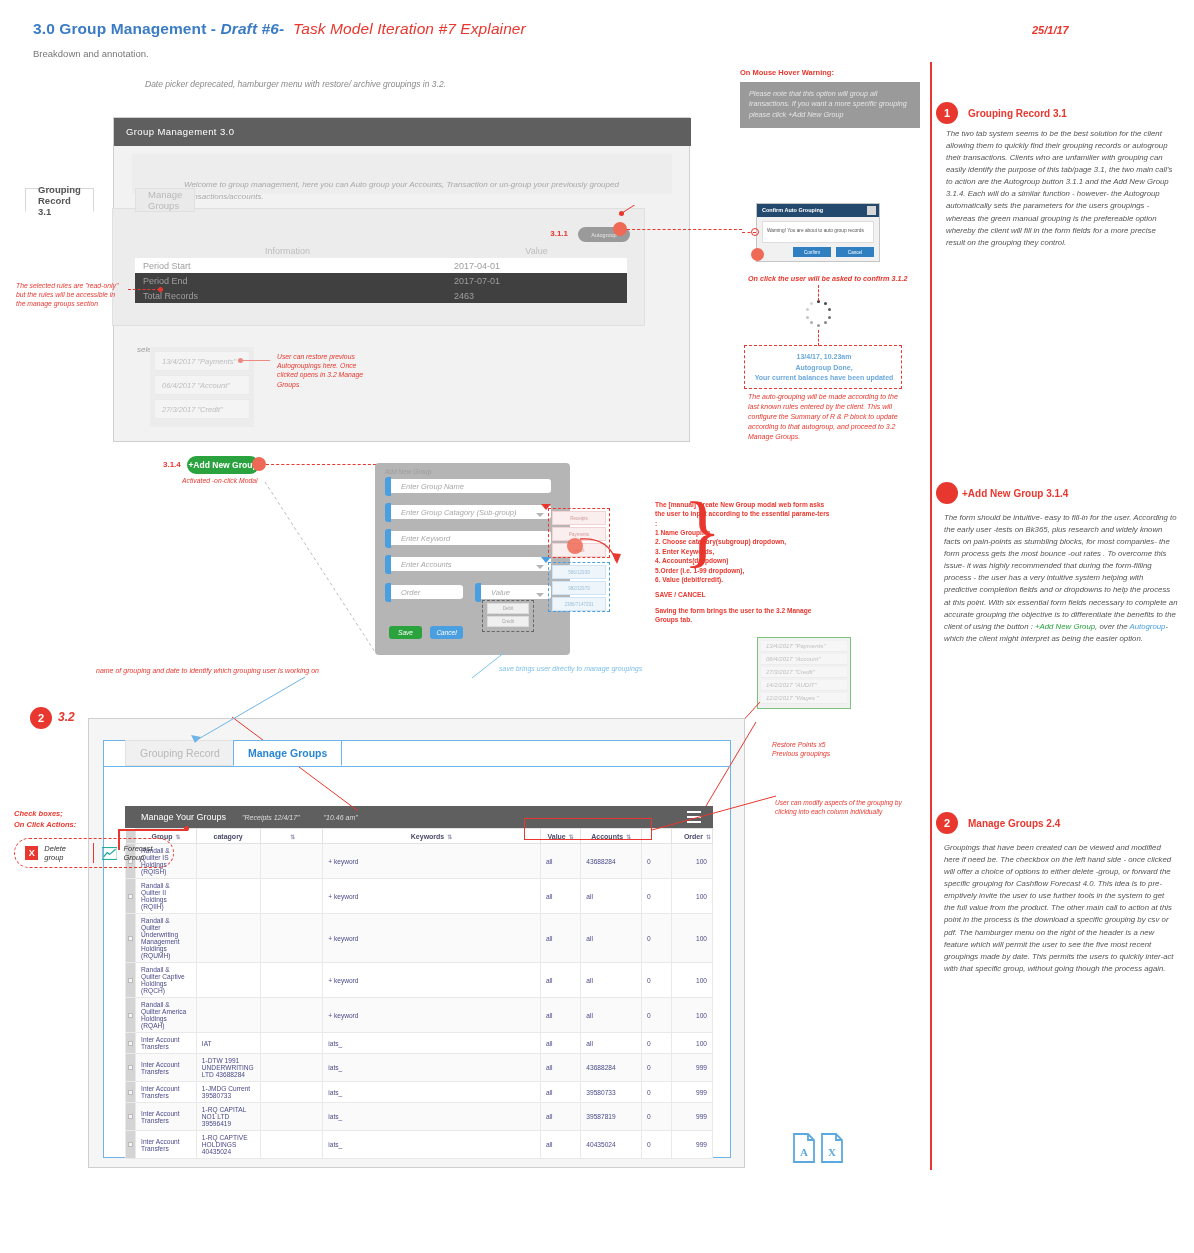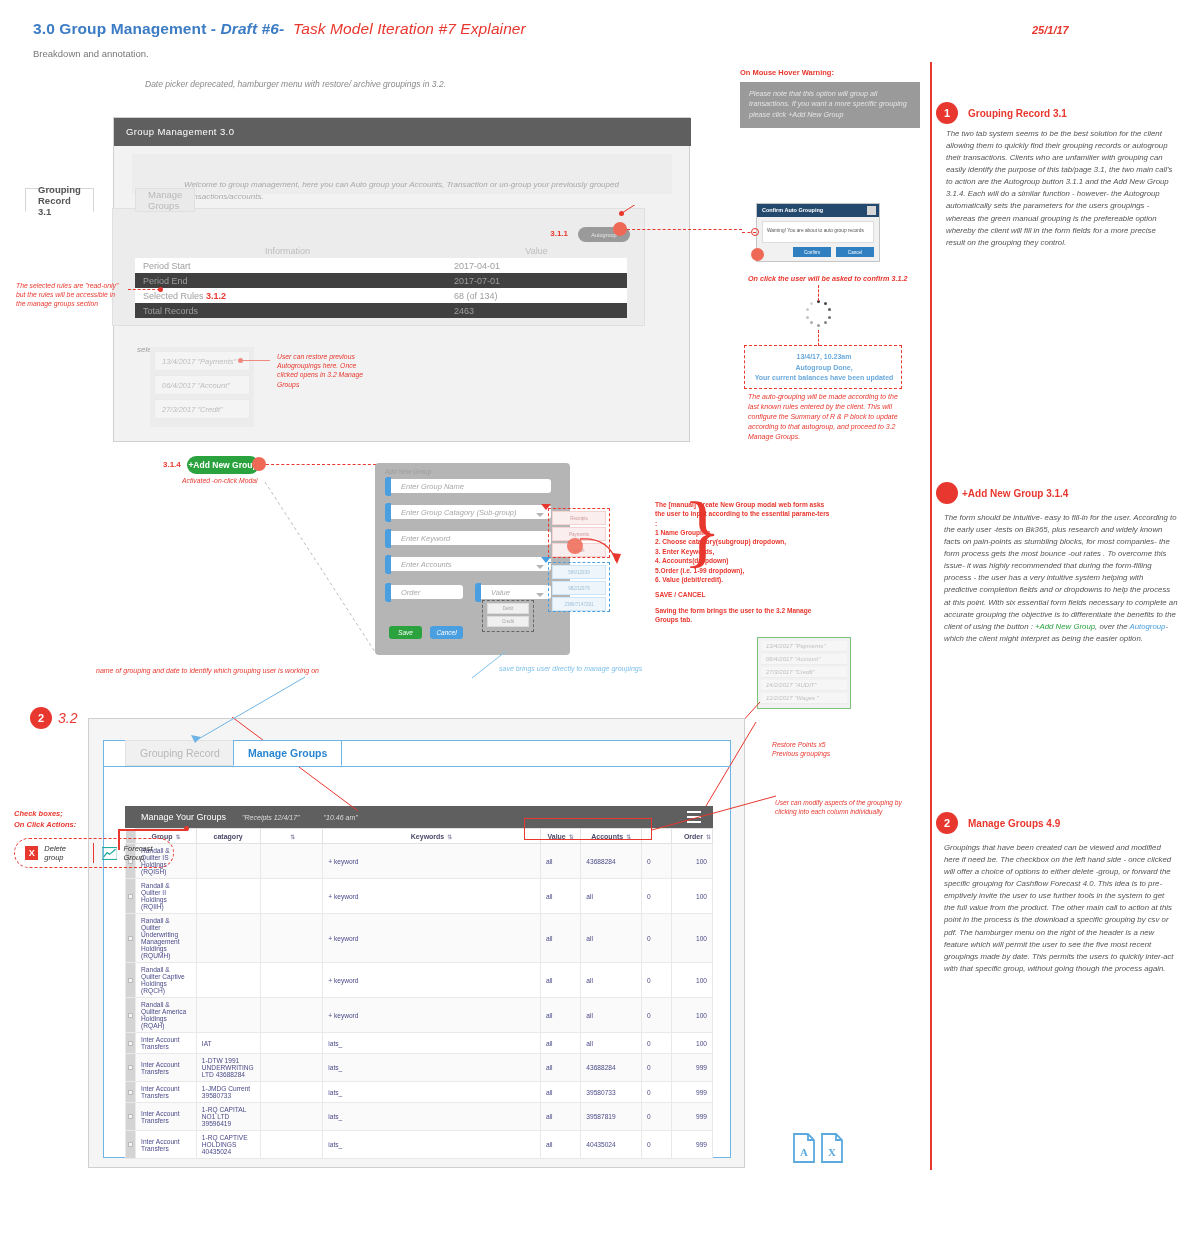--- a/index.html
+++ b/index.html
@@ -49,21 +49,21 @@
   .tag { color:#e8372e; font-weight:bold; }
   #restore-select { position:absolute; left:24px; top:136px; font-size:8px; color:#9e9e9e; font-style:italic;}
   #restore-list { left:150px; top:347px; width:104px; background:#ececec; padding:4px; }
   .rp { height:20px; background:#f4f4f4; border:1px solid #eaeaea; font-size:7.5px; color:#bdbdbd; display:flex; align-items:center; padding-left:7px; margin-bottom:4px; font-style:italic;}
 
   
   #ann-readonly { left:16px; top:281px; width:110px; font-size:6.8px; line-height:1.35; color:#e8372e; font-style:italic;}
   #ann-restore { left:277px; top:352px; width:90px; font-size:6.8px; line-height:1.35; color:#e8372e; font-style:italic;}
 
   .badge { position:absolute; width:22px; height:22px; border-radius:50%; background:#e8372e; color:#fff; font-size:11px; font-weight:bold; display:flex; align-items:center; justify-content:center;}
-  .sectag { position:absolute; font-size:14px; color:#e8372e; font-weight:normal; font-style:italic;}
+  .sectag { position:absolute; font-size:12px; color:#e8372e; font-weight:bold; font-style:italic;}
 
   
   #addgroup-btn { left:187px; top:456px; width:72px; height:18px; background:#2aa33f; border-radius:9px; color:#fff; font-size:8.5px; font-weight:bold; display:flex; align-items:center; justify-content:center;}
   #addgroup-tag { left:163px; top:460px; font-size:8px; color:#e8372e; font-weight:bold;}
   #addgroup-note { left:182px; top:477px; font-size:6.8px; color:#e8372e; font-style:italic;}
 
   
   #modal { left:375px; top:463px; width:195px; height:192px; background:#b5b5b5; border-radius:4px;}
   #modal-title { position:absolute; left:10px; top:5px; font-size:6.5px; color:#9d9d9d; font-style:italic;}
   .fld { position:absolute; height:14px; background:#fff; border-radius:3px; display:flex; align-items:center;}
@@ -212,24 +212,20 @@
           <td class="k">Information</td>
           <td class="v">Value</td>
         </tr>
     <tr class="odd">
           <td class="k">Period Start</td>
           <td class="v">2017-04-01</td>
         </tr>
     <tr class="even">
           <td class="k">Period End</td>
           <td class="v">2017-07-01</td>
-        </tr>
-    <tr class="odd">
-          <td class="k"><span>Selected Rules</span> <span class="tag">3.1.2</span></td>
-          <td class="v">68 (of 134)</td>
         </tr>
     <tr class="even">
           <td class="k">Total Records</td>
           <td class="v">2463</td>
         </tr>
   </tbody>
     </table>
   <div id="restore-select">
     <span>select a restore point</span> <span style="color:#9e9e9e">▾</span> <span class="tag">3.1.3</span>
   </div>
@@ -621,14 +617,14 @@
 <div class="abs" style="left:968px;top:108px;font-size:10px;font-weight:bold;color:#e8372e">Grouping Record 3.1</div>
 <div class="abs" style="left:946px;top:128px;width:228px;font-size:7.8px;line-height:1.55;color:#555;font-style:italic">The two tab system seems  to be the best solution  for the client allowing them to quickly find their grouping records or autogroup their transactions.  Clients who are unfamilier with grouping can easily identify the purpose of this tab/page 3.1,  the two main call's to action are the Autogroup button 3.1.1 and the  Add New Group 3.1.4.  Each will do a similar function - however- the Autogroup automatically sets the parameters for the users groupings - whereas the green manual grouping  is the prefereable option whereby the client will fill in the form fields for a more precise result on the grouping they control.</div>
 
 <div class="abs" style="left:936px;top:482px;width:22px;height:22px;border-radius:50%;background:#e8372e"></div>
 <div class="abs" style="left:962px;top:488px;font-size:10px;font-weight:bold;color:#e8372e">+Add New Group 3.1.4</div>
 <div class="abs" style="left:944px;top:512px;width:234px;font-size:7.8px;line-height:1.55;color:#555;font-style:italic">
   <span>The form should be intuitive- easy to fill-in  for the user.  According to the early user -tests on  Bk365, plus research and widely known facts on pain-points as stumbling blocks,  for most companies-  the form process gets the most bounce -out rates . To overcome this issue- it was highly recommended that during the form-filling process - the user has a very intuitive system helping with predictive completion fields and or dropdowns to help the process at this point. With six essential  form fields necessary to complete an accurate grouping the objective is to  differentiate the benefits to the client of using the button : </span><span style="color:#2aa33f">+Add New Group</span><span>, over the </span><span style="color:#4a9fe0">Autogroup</span><span>- which the client might interpret as being the easier option.</span>
 </div>
 
 <div class="abs" style="left:936px;top:812px;width:22px;height:22px;border-radius:50%;background:#e8372e;color:#fff;font-size:11px;font-weight:bold;display:flex;align-items:center;justify-content:center">2</div>
-<div class="abs" style="left:968px;top:818px;font-size:10px;font-weight:bold;color:#e8372e">Manage Groups 4.9</div>
+<div class="abs" style="left:968px;top:818px;font-size:10px;font-weight:bold;color:#e8372e">Manage Groups 2.4</div>
 <div class="abs" style="left:944px;top:842px;width:232px;font-size:7.8px;line-height:1.55;color:#555;font-style:italic"> Groupings that have been created can be viewed and modified  here if need be. The checkbox on the left hand side - once clicked will offer a choice of options to either delete -group, or forward the specific grouping for Cashflow Forecast 4.0.  This idea is to pre-emptively invite the user to use further tools in the system to get the full value from the product. The other main call to action at this point in the process is the  download a specific grouping by csv or pdf.   The hamburger menu on the right of the header is a new feature which will permit the user to see the five most recent groupings made by date.  This permits the users to quickly inter-act with that specific group, without going though the process again.</div>
 
 </body></html>

